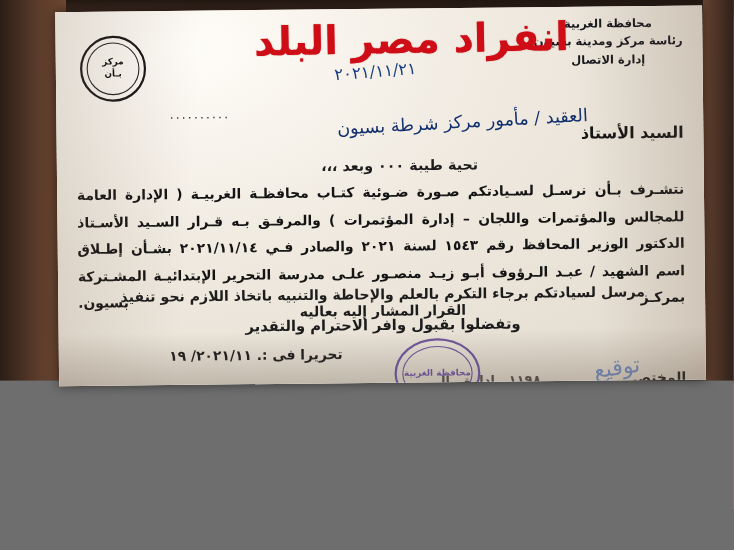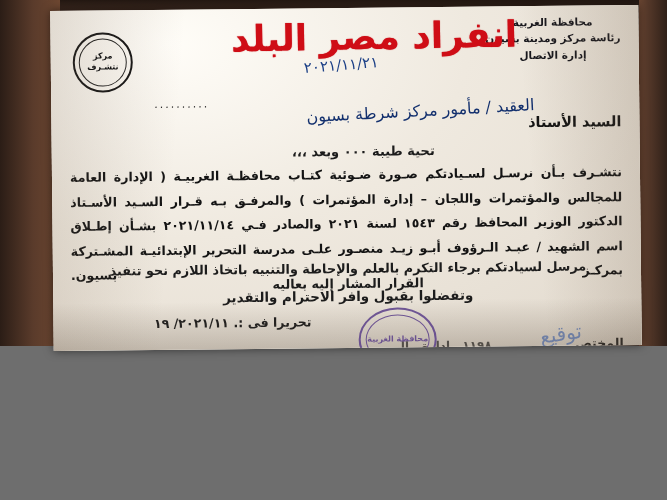--- a/index.html
+++ b/index.html
@@ -317,21 +317,21 @@
     <div class="sheet-inner">
 
       <div class="letterhead">
         <div>محافظة الغربية</div>
         <div>رئاسة مركز ومدينة بسيون</div>
         <div>إدارة الاتصال</div>
       </div>
 
       <div class="seal">
         <span>مركز</span>
-        <span>نتشـرف</span>
+        <span>بـأن</span>
       </div>
 
       <div class="dots-row dots-1">..........</div>
 
       <div class="hand-date">٢٠٢١/١١/٢١</div>
 
       <div class="hand-line">العقيد / مأمور مركز شرطة بسيون</div>
 
       <div class="addressee">السيد الأستاذ</div>
 

